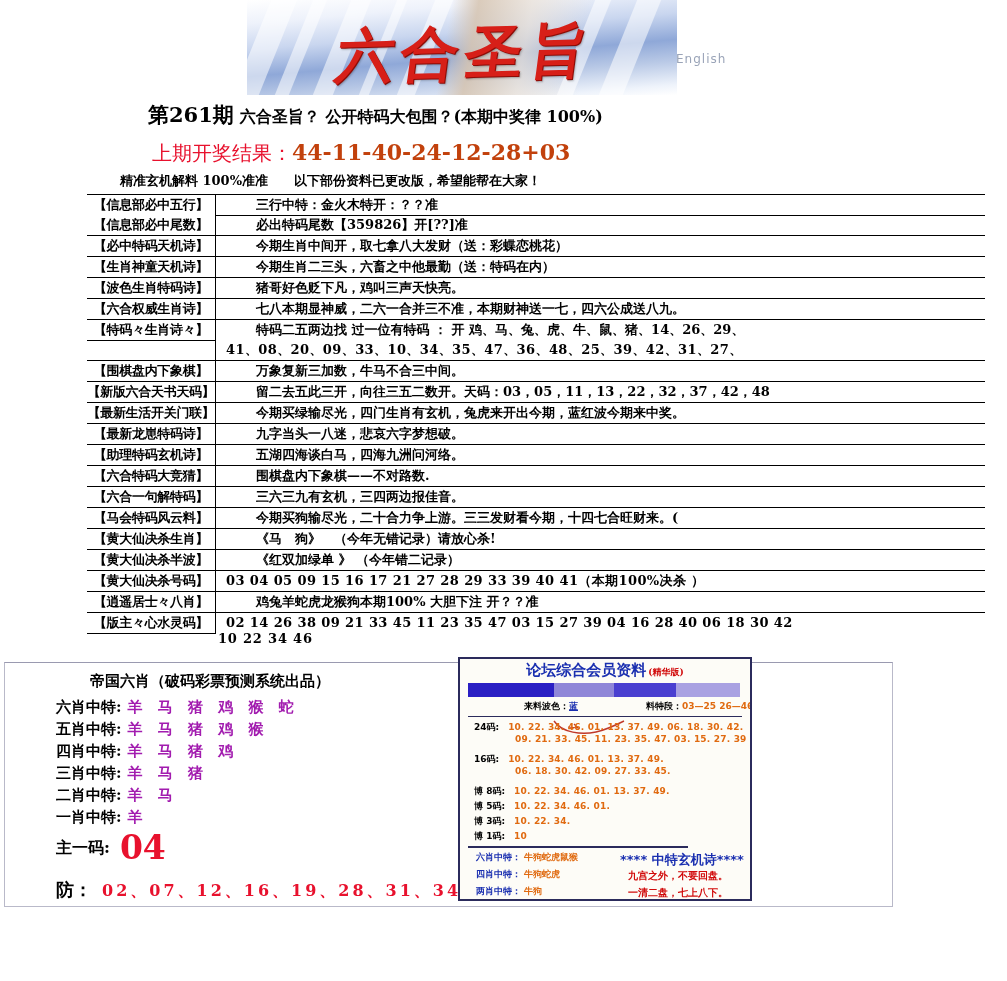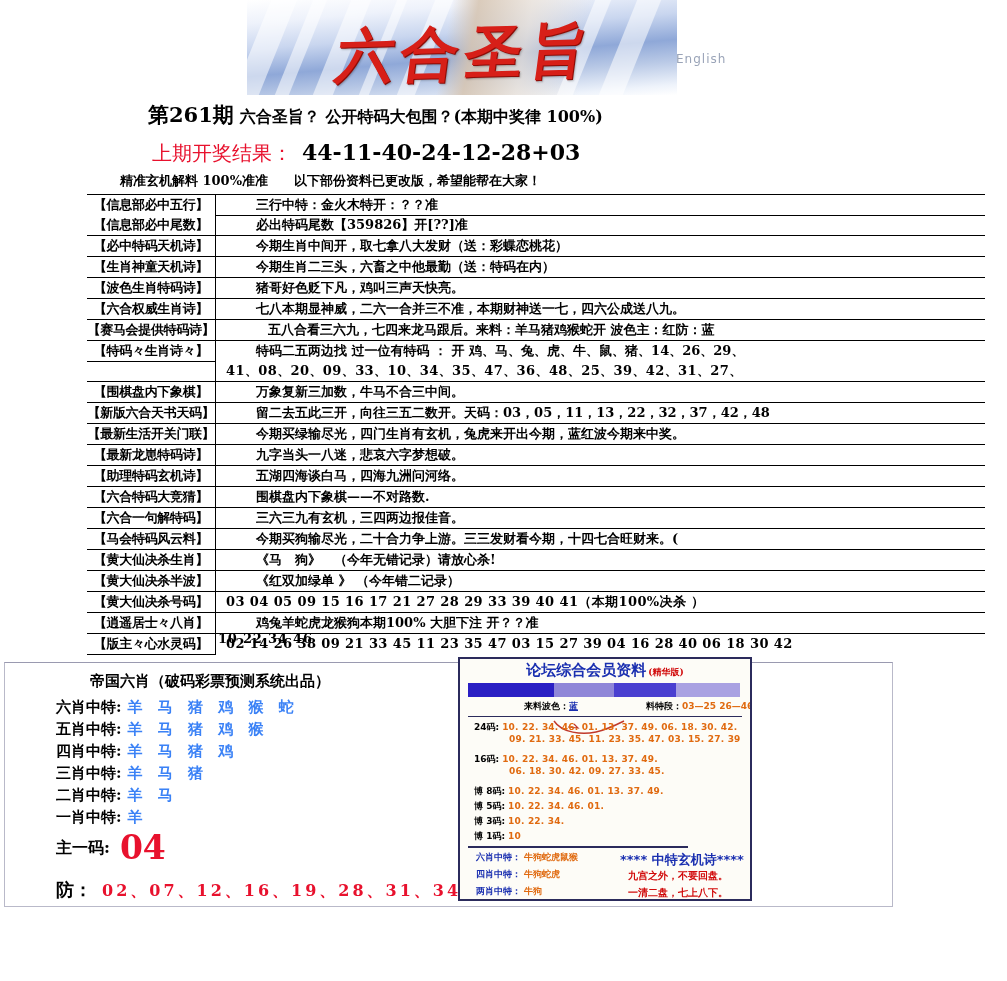--- a/index.html
+++ b/index.html
@@ -42,21 +42,21 @@
   
   #lastdraw{
     position:absolute;left:152px;top:139px;height:28px;white-space:nowrap;
   }
   #lastdraw .lbl{
     font-family:"DejaVu Serif","Liberation Serif",serif;
     font-size:20px;font-weight:normal;color:#e8112d;
   }
   #lastdraw .nums{
     font-family:"DejaVu Serif","Liberation Serif",serif;
-    font-size:22px;font-weight:bold;color:#000000;margin-left:10px;
+    font-size:22px;font-weight:bold;color:#c2410c;margin-left:0;
   }
   
   #notice{
     position:absolute;left:120px;top:172px;height:18px;white-space:nowrap;
     font-family:"DejaVu Serif","Liberation Serif",serif;
     font-size:13px;font-weight:bold;color:#000;
   }
   #notice .gap{display:inline-block;width:26px;}
   
   #main-table{
@@ -103,21 +103,21 @@
     position:absolute;left:90px;top:672px;
     font-family:Liberation Mono, monospace;
     font-size:15px;font-weight:bold;white-space:nowrap;
   }
   .zodiac-row{
     position:absolute;left:56px;
     font-family:"DejaVu Serif","Liberation Serif",serif;
     font-size:15px;font-weight:bold;white-space:nowrap;
   }
   .zodiac-row .zlbl{color:#000;}
-  .zodiac-row .zval{color:#3b82f6;margin-left:6px;letter-spacing:5px;}
+  .zodiac-row .zval{color:#a21caf;margin-left:6px;letter-spacing:5px;}
   #main-code-row{
     position:absolute;left:56px;top:828px;white-space:nowrap;
     font-family:"DejaVu Serif","Liberation Serif",serif;
   }
   #main-code-row .mlbl{font-size:16px;font-weight:bold;}
   #main-code-row .mval{font-size:33px;font-weight:bold;color:#e8112d;margin-left:10px;vertical-align:-6px;}
   #defend-row{
     position:absolute;left:56px;top:878px;white-space:nowrap;
     font-family:"DejaVu Serif","Liberation Serif",serif;
   }
@@ -144,21 +144,21 @@
   }
   #card-meta .m1{position:absolute;left:56px;top:0;white-space:nowrap;}
   #card-meta .m2{position:absolute;left:178px;top:0;white-space:nowrap;}
   #card-meta .blue{color:#1a2fb0;text-decoration:underline;}
   #card-meta .orange{color:#e06a10;}
   .code-line{
     position:absolute;font-family:"DejaVu Sans","Liberation Sans",sans-serif;
     font-size:9px;font-weight:bold;white-space:nowrap;
   }
   .code-line .ck{color:#000;}
-  .code-line .cv{color:#e06a10;margin-left:3px;letter-spacing:.2px;}
+  .code-line .cv{color:#e06a10;margin-left:9px;letter-spacing:.2px;}
   #card-div{position:absolute;left:8px;top:187px;width:220px;height:0;border-top:2px solid #2b2b5c;}
   .card-z{
     position:absolute;left:16px;font-family:"DejaVu Sans","Liberation Sans",sans-serif;
     font-size:9px;font-weight:bold;white-space:nowrap;color:#1a2fb0;
   }
   .card-z .zv{color:#e06a10;margin-left:3px;}
   #card-poem-hd{
     position:absolute;left:160px;top:192px;
     font-family:"DejaVu Sans","Liberation Sans",sans-serif;font-size:13px;font-weight:bold;
     color:#1a2fb0;white-space:nowrap;
@@ -217,24 +217,20 @@
       <td class="val">今期生肖二三头，六畜之中他最勤（送：特码在内）</td>
     </tr>
     <tr>
       <td class="lab bb">【波色生肖特码诗】</td>
       <td class="val">猪哥好色贬下凡，鸡叫三声天快亮。</td>
     </tr>
     <tr>
       <td class="lab bb">【六合权威生肖诗】</td>
       <td class="val">七八本期显神威，二六一合并三不准，本期财神送一七，四六公成送八九。</td>
     </tr>
-    <tr>
-      <td class="lab bb">【赛马会提供特码诗】</td>
-      <td class="val ind">五八合看三六九，七四来龙马跟后。来料：羊马猪鸡猴蛇开 波色主：红防：蓝</td>
-    </tr>
     <tr class="nb">
       <td class="lab bb">【特码々生肖诗々】</td>
       <td class="val">特码二五两边找  过一位有特码 ：  开 鸡、马、兔、虎、牛、鼠、猪、14、26、29、</td>
     </tr>
     <tr>
       <td class="lab nb"></td>
       <td class="val cont numrow">41、08、20、09、33、10、34、35、47、36、48、25、39、42、31、27、</td>
     </tr>
     <tr class="grp-top">
       <td class="lab bb">【围棋盘内下象棋】</td>

